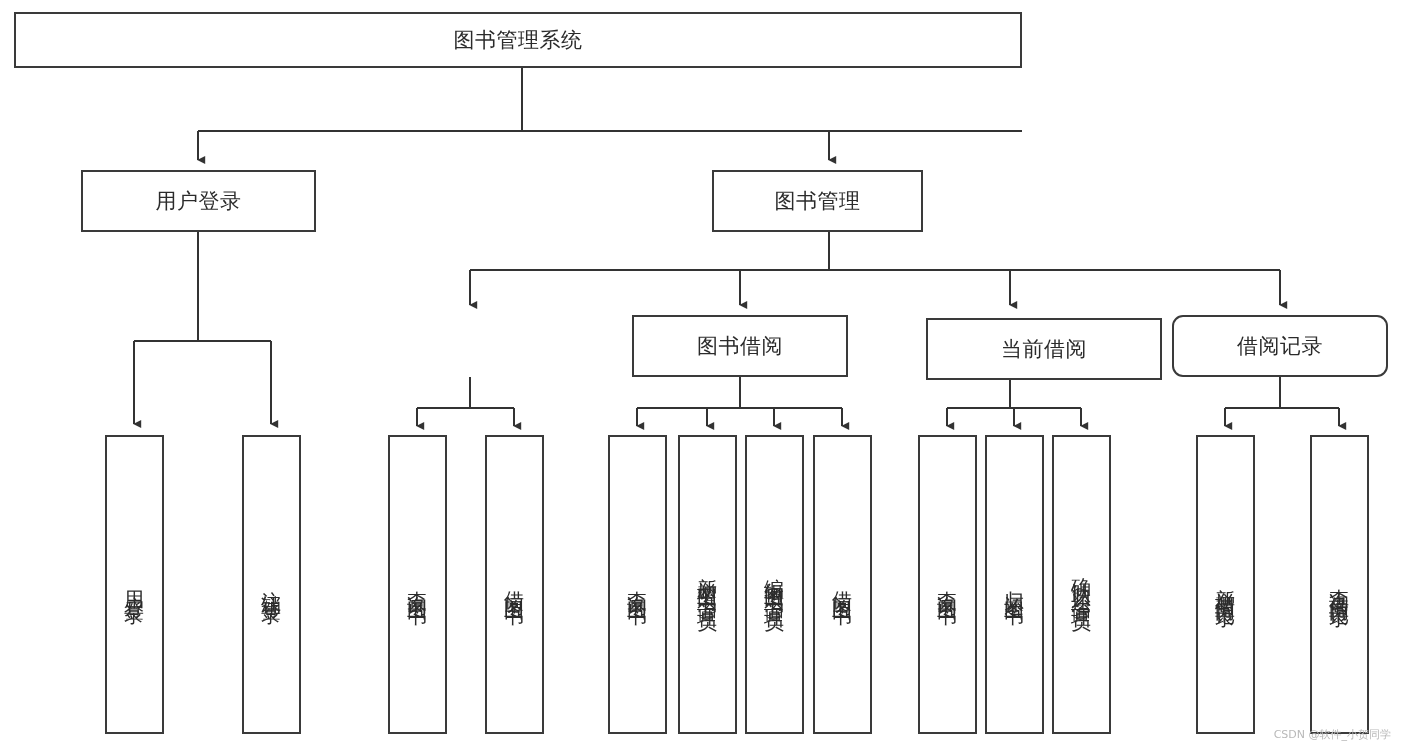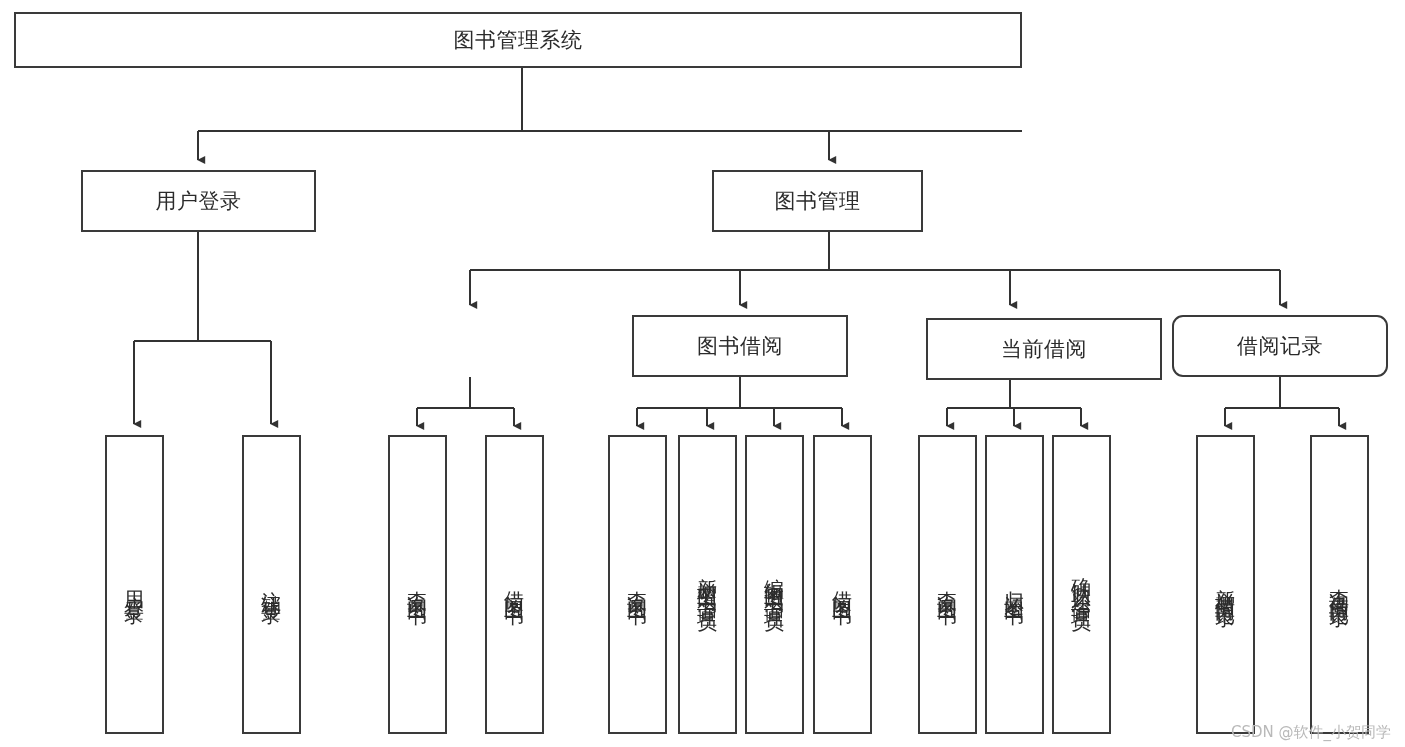--- a/index.html
+++ b/index.html
@@ -63,21 +63,21 @@
     white-space: nowrap;
     text-align: center;
   }
   .node.v.wide .node-label {
     letter-spacing: 4px;
   }
   #watermark {
     position: absolute;
     right: 14px;
     bottom: 5px;
-    font-size: 15px;
+    font-size: 11px;
     color: #b9b9b9;
     z-index: 5;
     white-space: nowrap;
     user-select: none;
   }
 </style>
 </head>
 <body>
 
 <div id="diagram-root">

